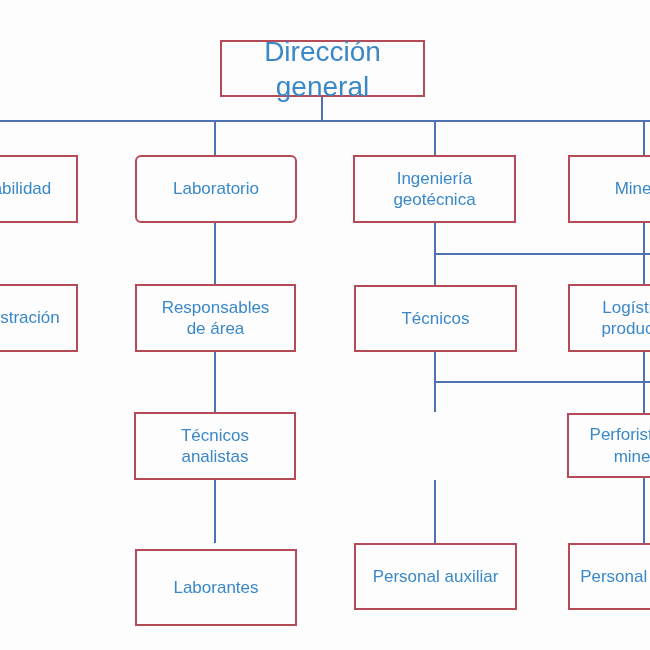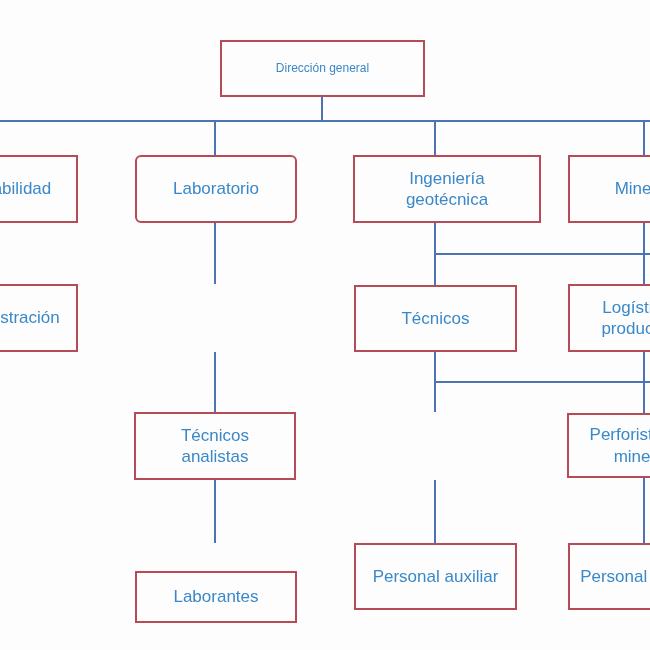--- a/index.html
+++ b/index.html
@@ -27,21 +27,21 @@
     z-index: 2;
   }
   .node .lbl {
     color: #3a88c8;
     font-size: 17px;
     line-height: 1.25;
     white-space: pre-line;
     padding: 0 4px;
   }
   .node.root .lbl {
-    font-size: 12px;
+    font-size: 28px;
   }
   .line {
     position: absolute;
     background: #4d73b3;
     z-index: 1;
   }
 </style>
 </head>
 <body>
 
@@ -70,49 +70,53 @@
   <div class="node root" style="left:220px; top:40px; width:205px; height:57px;">
     <span class="lbl">Dirección general</span>
   </div>
 
   <div class="node" style="left:-70px; top:155px; width:148px; height:68px;">
     <span class="lbl">Contabilidad</span>
   </div>
   <div class="node" style="left:135px; top:155px; width:162px; height:68px;border-radius:6px;">
     <span class="lbl">Laboratorio</span>
   </div>
-  <div class="node" style="left:353px; top:155px; width:188px; height:68px;">
+  <div class="node" style="left:353px; top:155px; width:163px; height:68px;">
     <span class="lbl">Ingeniería
 geotécnica</span>
   </div>
   <div class="node" style="left:568px; top:155px; width:150px; height:68px;">
     <span class="lbl">Minería</span>
   </div>
 
   <div class="node" style="left:-70px; top:284px; width:148px; height:68px;">
     <span class="lbl">Administración</span>
+  </div>
+  <div class="node" style="left:135px; top:284px; width:161px; height:68px;">
+    <span class="lbl">Responsables
+de área</span>
   </div>
   <div class="node" style="left:354px; top:285px; width:163px; height:67px;">
     <span class="lbl">Técnicos</span>
   </div>
   <div class="node" style="left:568px; top:284px; width:150px; height:68px;">
     <span class="lbl">Logística y
 producción</span>
   </div>
 
   <div class="node" style="left:134px; top:412px; width:162px; height:68px;">
     <span class="lbl">Técnicos
 analistas</span>
   </div>
   <div class="node" style="left:567px; top:413px; width:150px; height:65px;">
     <span class="lbl">Perforistas de
 minería</span>
   </div>
 
-  <div class="node" style="left:135px; top:571px; width:162px; height:52px;">
+  <div class="node" style="left:135px; top:549px; width:162px; height:77px;">
     <span class="lbl">Laborantes</span>
   </div>
   <div class="node" style="left:354px; top:543px; width:163px; height:67px;">
     <span class="lbl">Personal auxiliar</span>
   </div>
   <div class="node" style="left:568px; top:543px; width:150px; height:67px;">
     <span class="lbl">Personal auxiliar</span>
   </div>
 
 </div>

